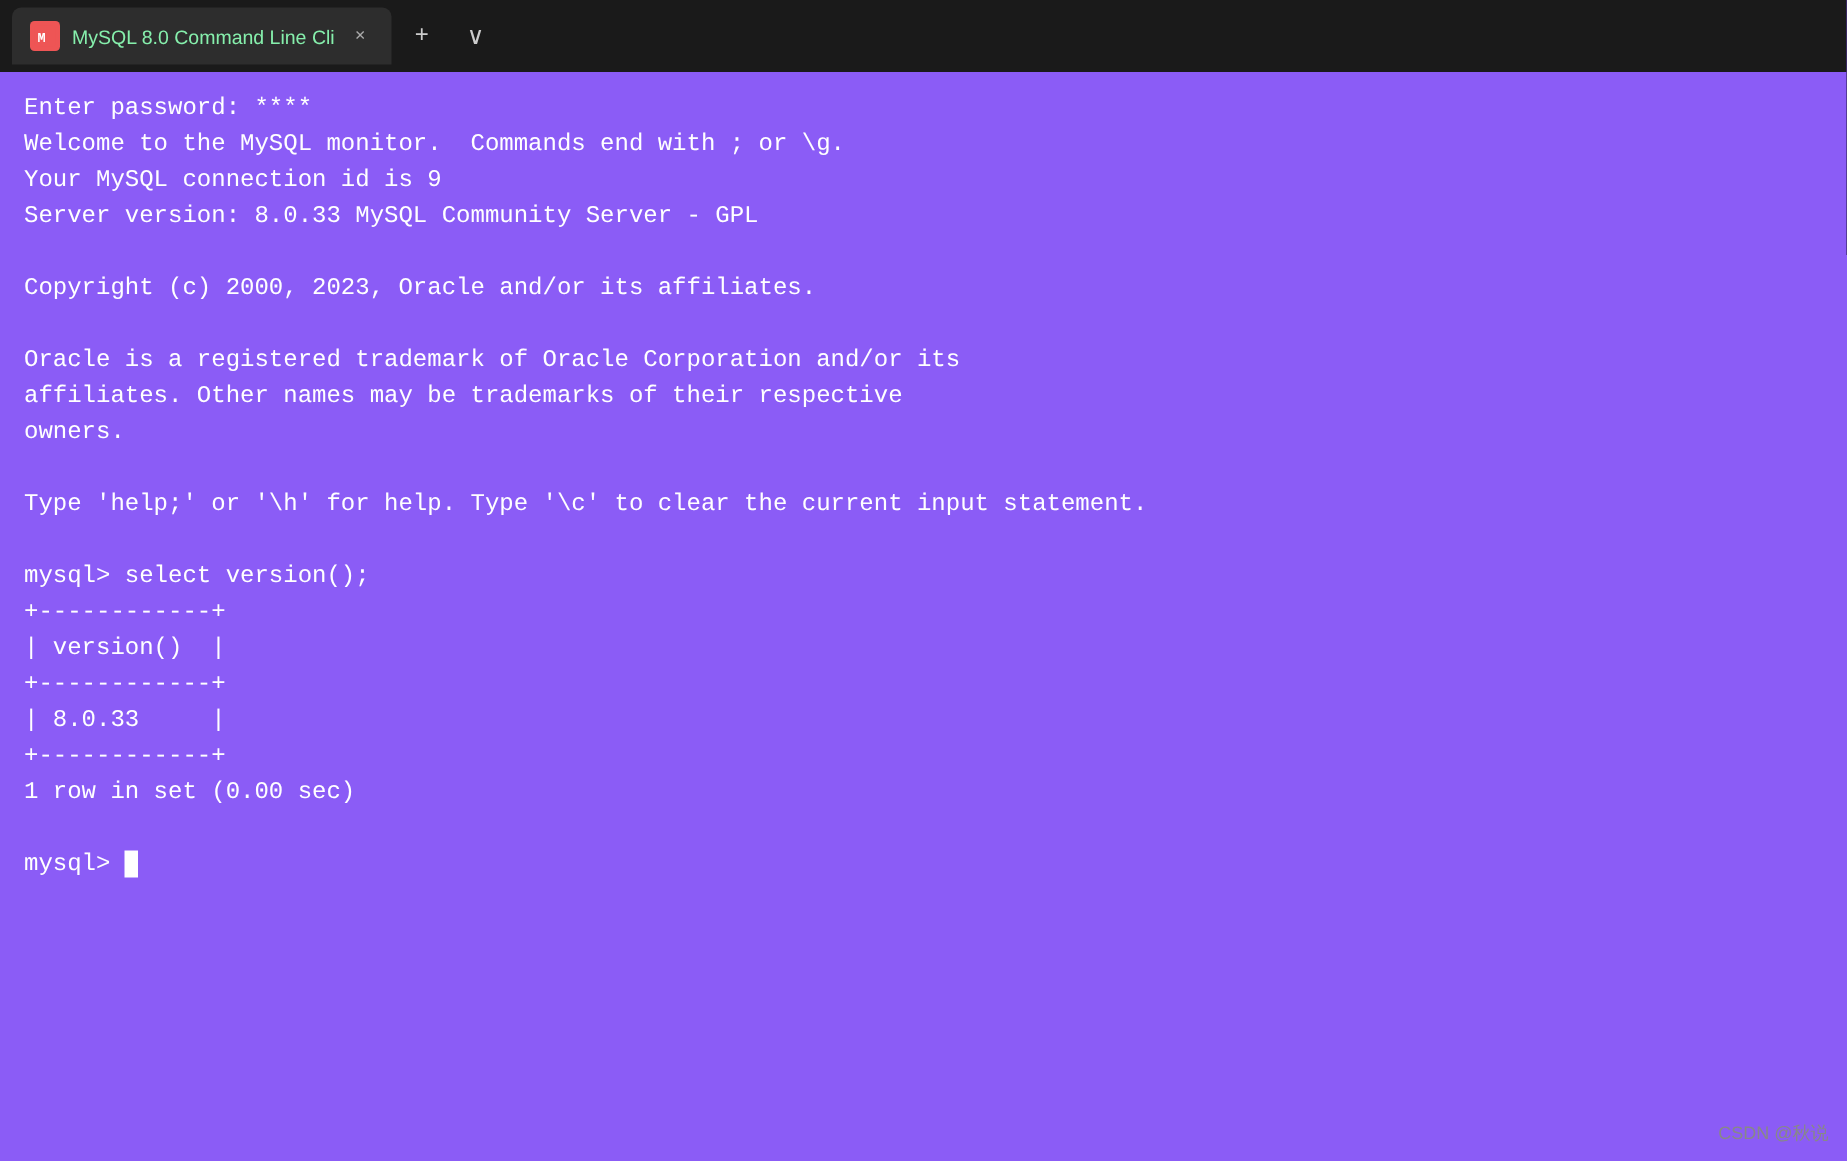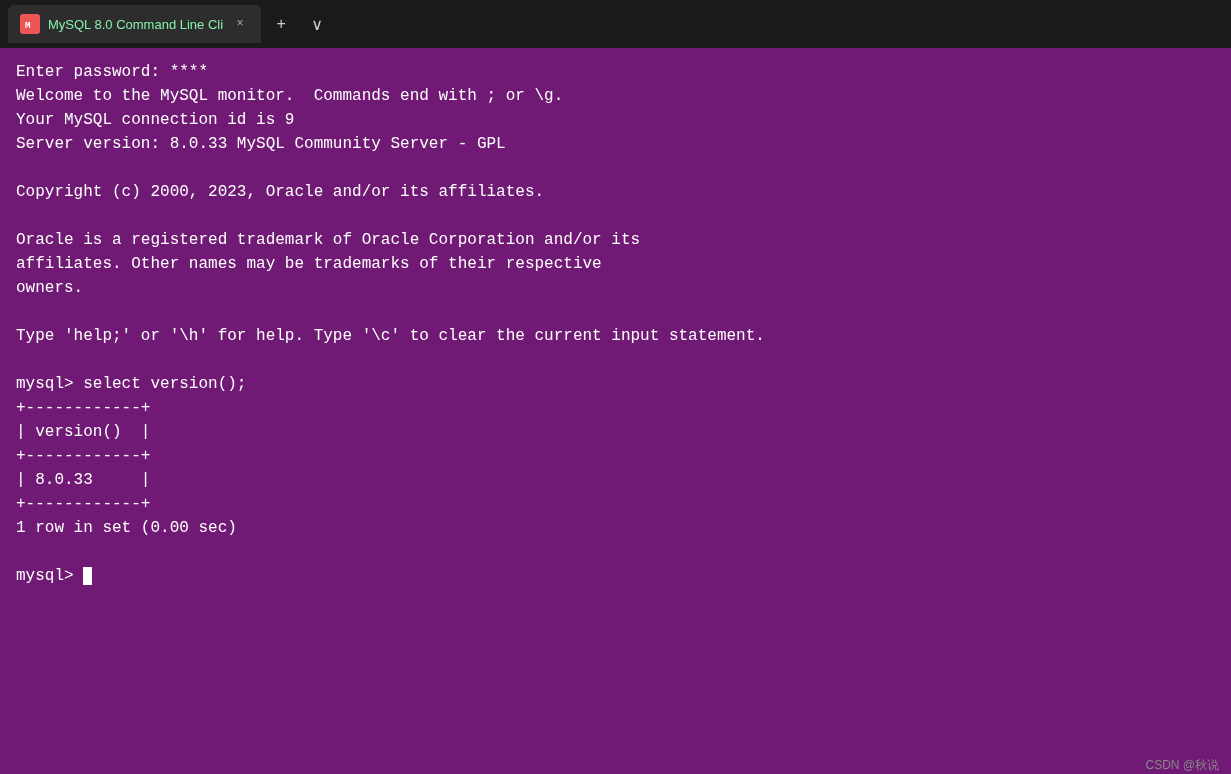--- a/index.html
+++ b/index.html
@@ -85,21 +85,21 @@
       align-items: center;
       justify-content: center;
       color: #ccc;
       font-size: 16px;
       cursor: pointer;
       border-radius: 4px;
       font-family: -apple-system, BlinkMacSystemFont, sans-serif;
     }
 
     .terminal {
-      background: #701a75;
+      background: #8b5cf6;
       color: #fff;
       padding: 12px 16px;
       font-size: 16px;
       line-height: 1.5;
       height: calc(774px - 48px);
       overflow-y: auto;
       font-family: 'Courier New', Courier, monospace;
     }
 
     .terminal pre {
@@ -119,21 +119,21 @@
       animation: blink 1s step-end infinite;
     }
 
     @keyframes blink {
       0%, 100% { opacity: 1; }
       50% { opacity: 0; }
     }
 
     .watermark {
       position: fixed;
-      bottom: 0;
+      bottom: 10px;
       right: 12px;
       color: #888;
       font-size: 12px;
       font-family: -apple-system, BlinkMacSystemFont, 'Segoe UI', sans-serif;
     }
   </style>
 </head>
 <body>
 
 <div class="title-bar">

